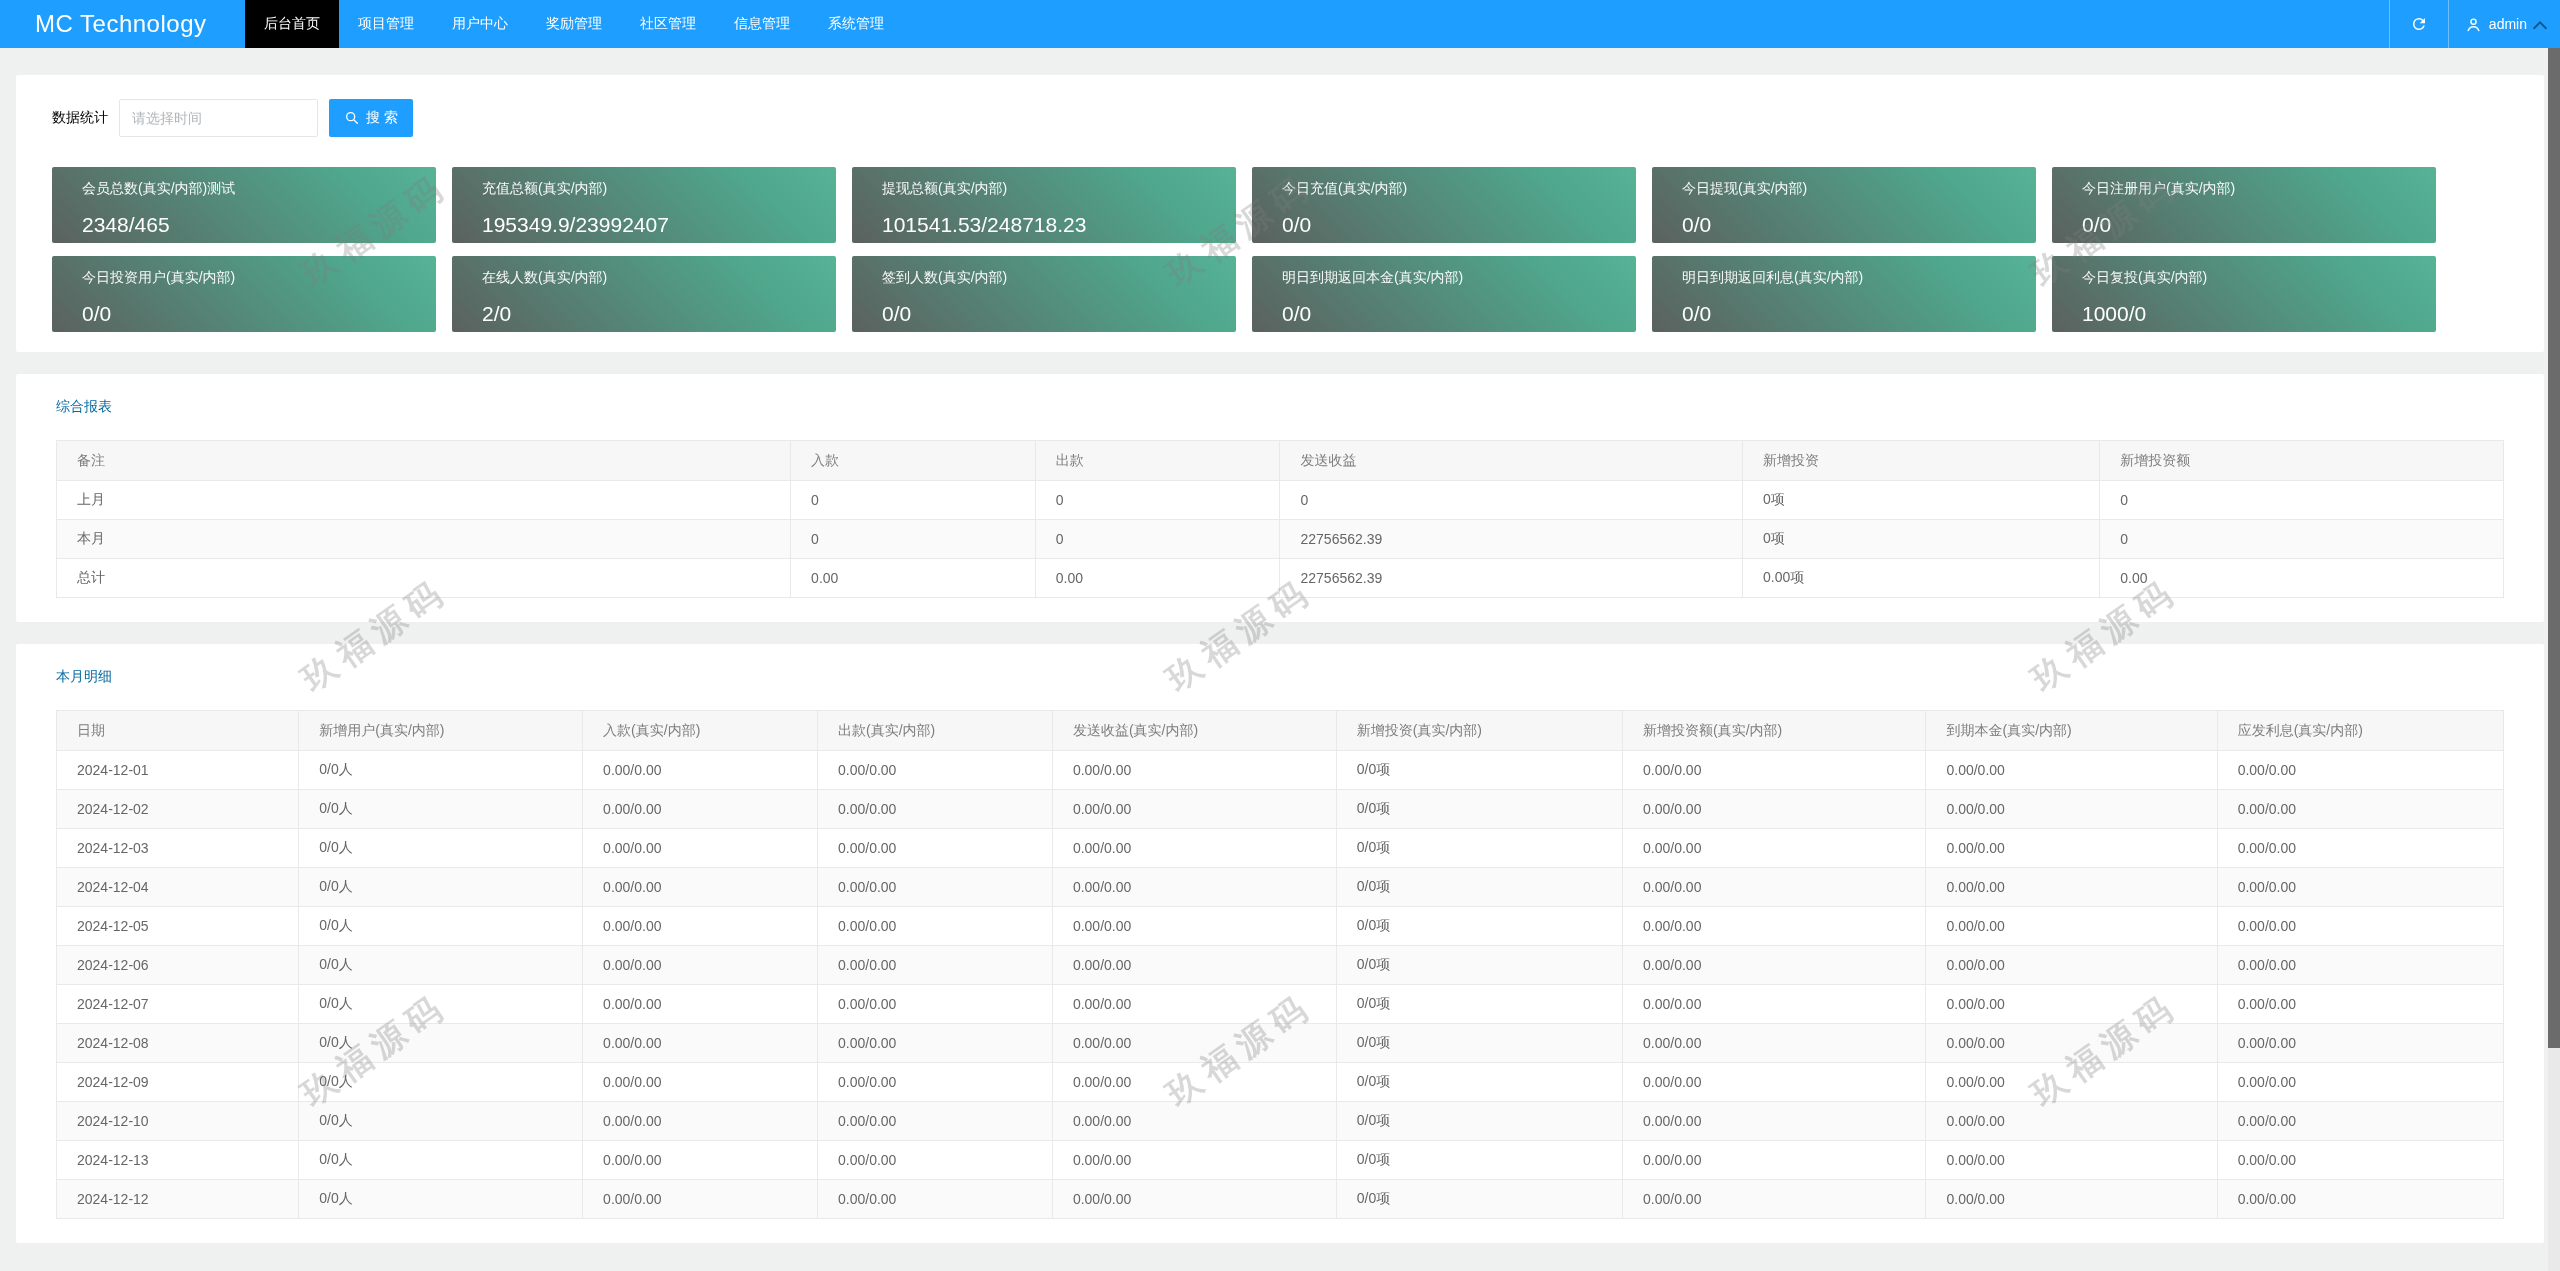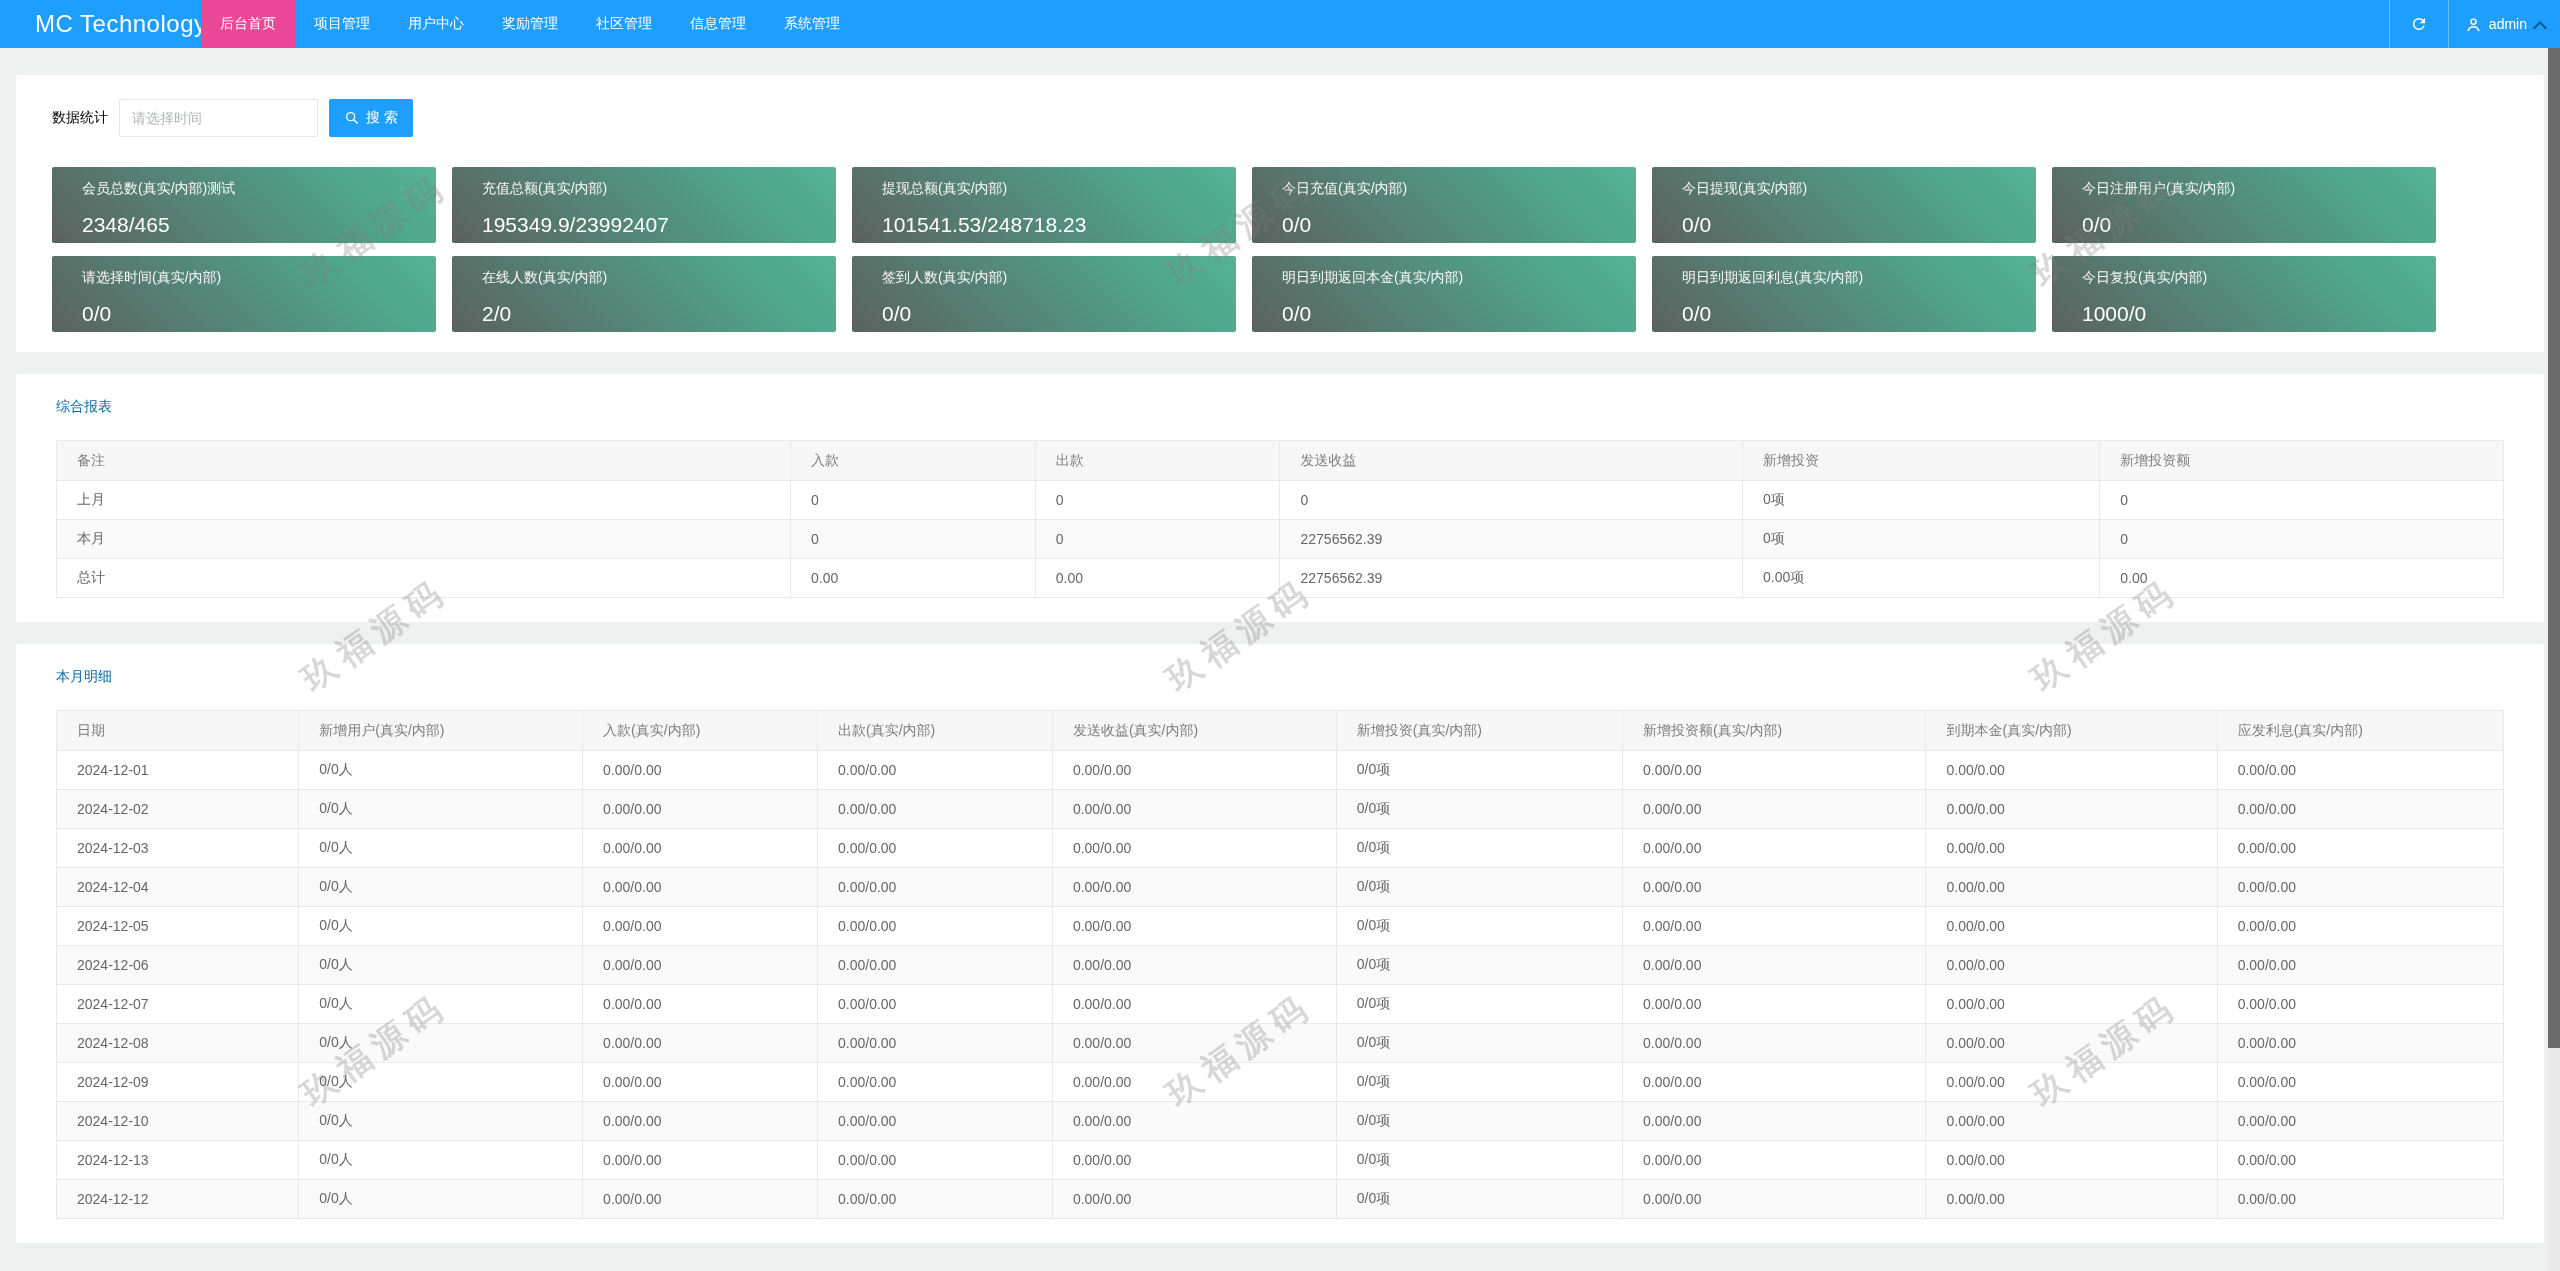--- a/index.html
+++ b/index.html
@@ -18,21 +18,21 @@
   }
   .brand {
     width:201px; display:flex; align-items:center; padding-left:35px;
     color:#fff; font-size:24px; letter-spacing:.5px; white-space:nowrap;
   }
   .nav-left { display:flex; align-items:stretch; }
   .nav-item {
     display:flex; align-items:center; padding:0 19px; color:#fff;
     font-size:14px; cursor:pointer; white-space:nowrap;
   }
-  .nav-item.active { background:#ec4899; }
+  .nav-item.active { background:#000000;margin-left:44px; }
   .nav-right { margin-left:auto; display:flex; align-items:stretch; }
   .nav-sep { width:1px; background:rgba(255,255,255,.35); }
   .nav-icon-btn {
     width:58px; display:flex; align-items:center; justify-content:center; cursor:pointer;
   }
   .nav-user {
     display:flex; align-items:center; gap:7px; padding:0 14px 0 16px;
     color:#fff; font-size:14px; cursor:pointer;
   }
   .chev-up {
@@ -176,21 +176,21 @@
         </div>
         <div class="stat-card">
           <div class="stat-title">今日提现(真实/内部)</div>
           <div class="stat-value">0/0</div>
         </div>
         <div class="stat-card">
           <div class="stat-title">今日注册用户(真实/内部)</div>
           <div class="stat-value">0/0</div>
         </div>
         <div class="stat-card">
-          <div class="stat-title">请选择时间(真实/内部)</div>
+          <div class="stat-title">今日投资用户(真实/内部)</div>
           <div class="stat-value">0/0</div>
         </div>
         <div class="stat-card">
           <div class="stat-title">在线人数(真实/内部)</div>
           <div class="stat-value">2/0</div>
         </div>
         <div class="stat-card">
           <div class="stat-title">签到人数(真实/内部)</div>
           <div class="stat-value">0/0</div>
         </div>

